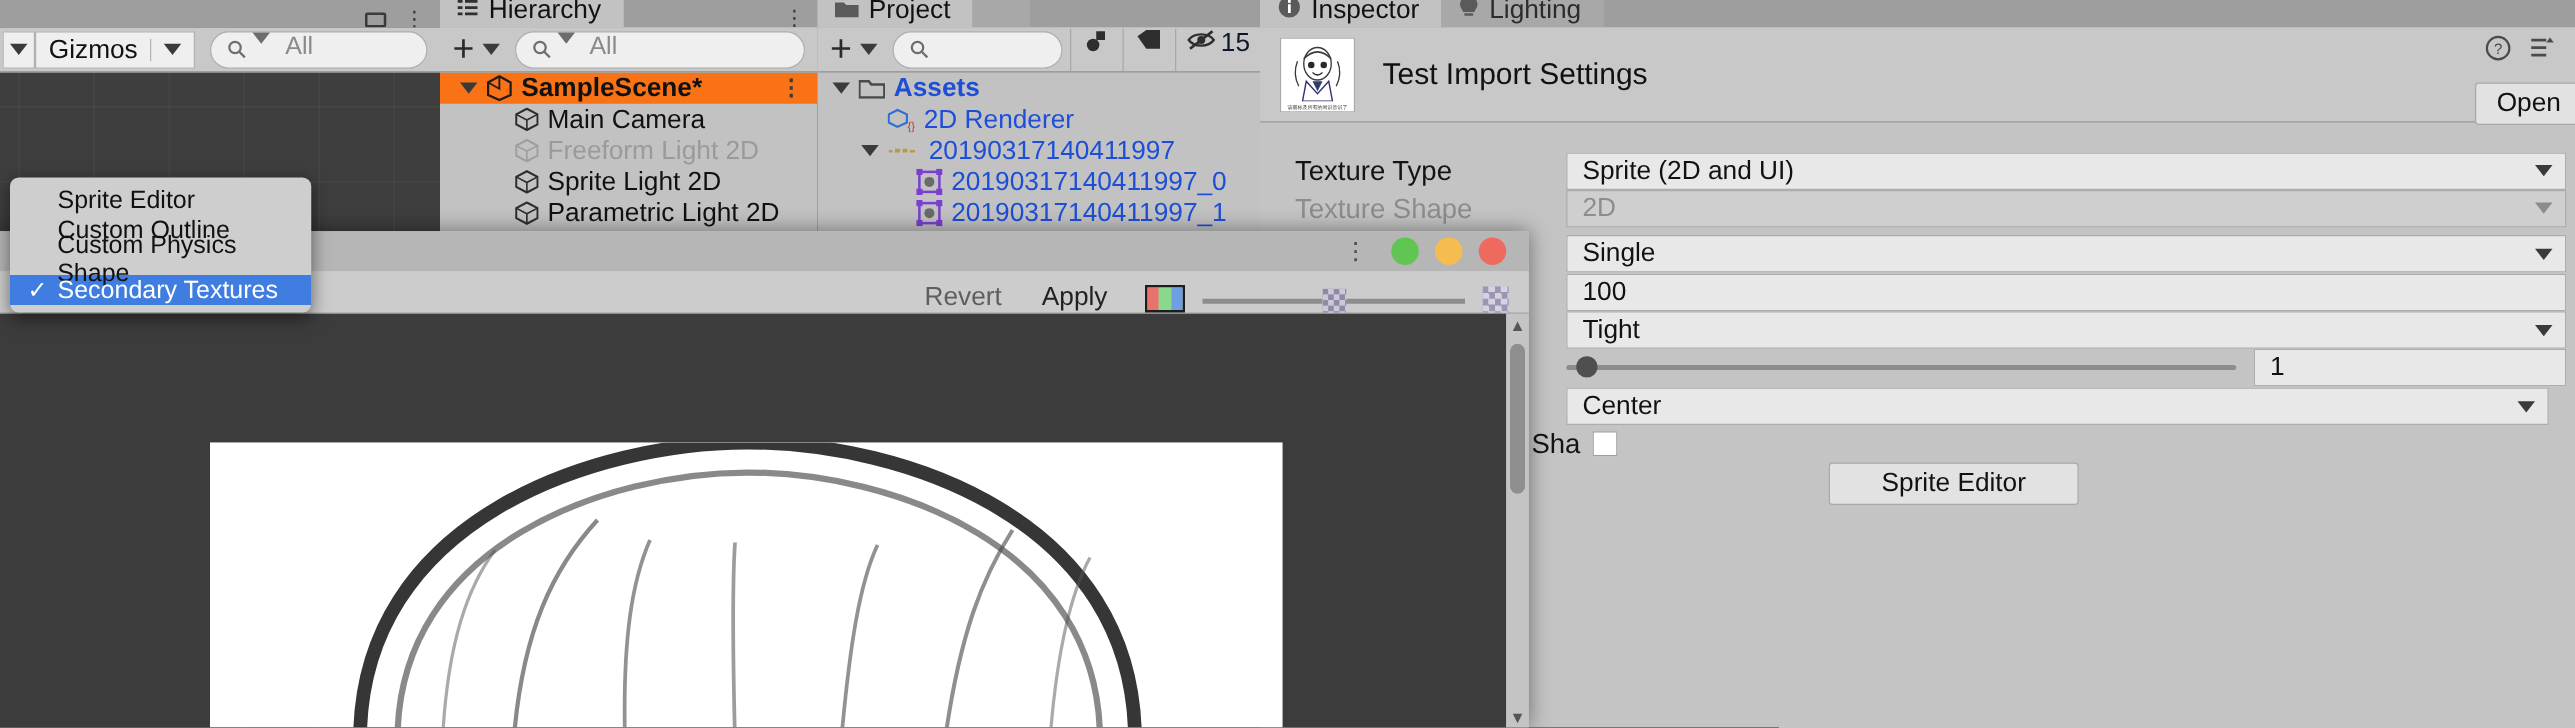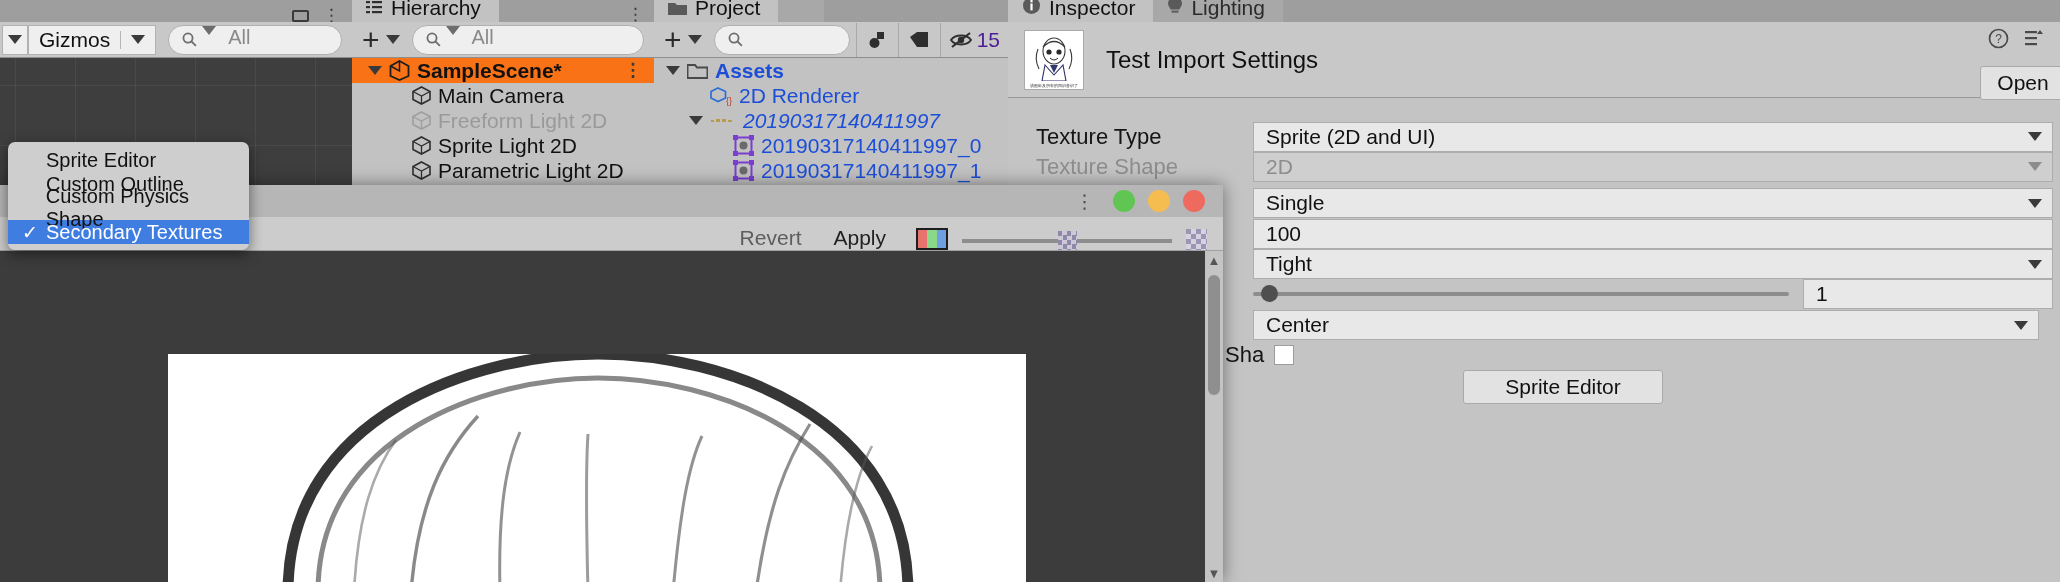--- a/index.html
+++ b/index.html
@@ -27,23 +27,23 @@
     border-top-left-radius: 4px; border-top-right-radius: 4px;
   }
   .tab.inactive { background: #a8a8a8; color: #2b2b2b; }
   .toolbar {
     position: absolute;
     background: #c8c8c8;
     display: flex; align-items: center;
     border-bottom: 1px solid #8e8e8e;
   }
   .tbtn {
-    display: flex; align-items: center; justify-content: center;
+    display: flex; align-items: flex-start; justify-content: center;
     height: 34px; min-width: 34px;
-    color: #4c1d95; font-size: 22px;
+    color: #0f172a; font-size: 22px;
   }
   .search {
     height: 30px; flex: 1;
     background: #efefef;
     border: 1px solid #b0b0b0;
     border-radius: 15px;
     display: flex; 
     padding: 0 12px; gap: 8px;
     font-size: 20px; color: #8a8a8a;
   }
@@ -307,21 +307,21 @@
         <div class="proj-row" style="padding-left: 35px;">
           <span style="width: 14px; display: inline-block;"></span>
           <span style="display: inline-flex;">
             <svg width="22" height="20" viewBox="0 0 22 20">
               <path d="M8 2 L15.5 5.5 V12 L8 15.5 L1 12 V5.5 Z" fill="none" stroke="#2b6fd6" stroke-width="1.7"></path>
               <text x="16" y="18" font-size="9" fill="#c0392b" font-family="Liberation Sans">{}</text>
             </svg>
           </span>
           <span>2D Renderer</span>
         </div>
-        <div class="proj-row" style="padding-left: 35px; font-style: italic;">
+        <div class="proj-row" style="padding-left: 35px;">
           <span class="caret sm"></span>
           <span style="display: inline-flex;">
             <svg width="26" height="12" viewBox="0 0 26 12">
               <rect x="1" y="5" width="3" height="2" fill="#b59b4e"></rect>
               <rect x="6" y="4" width="4" height="3" fill="#b59b4e"></rect>
               <rect x="12" y="4" width="4" height="3" fill="#b59b4e"></rect>
               <rect x="18" y="5" width="4" height="2" fill="#b59b4e"></rect>
             </svg>
           </span>
           <span>20190317140411997</span>

